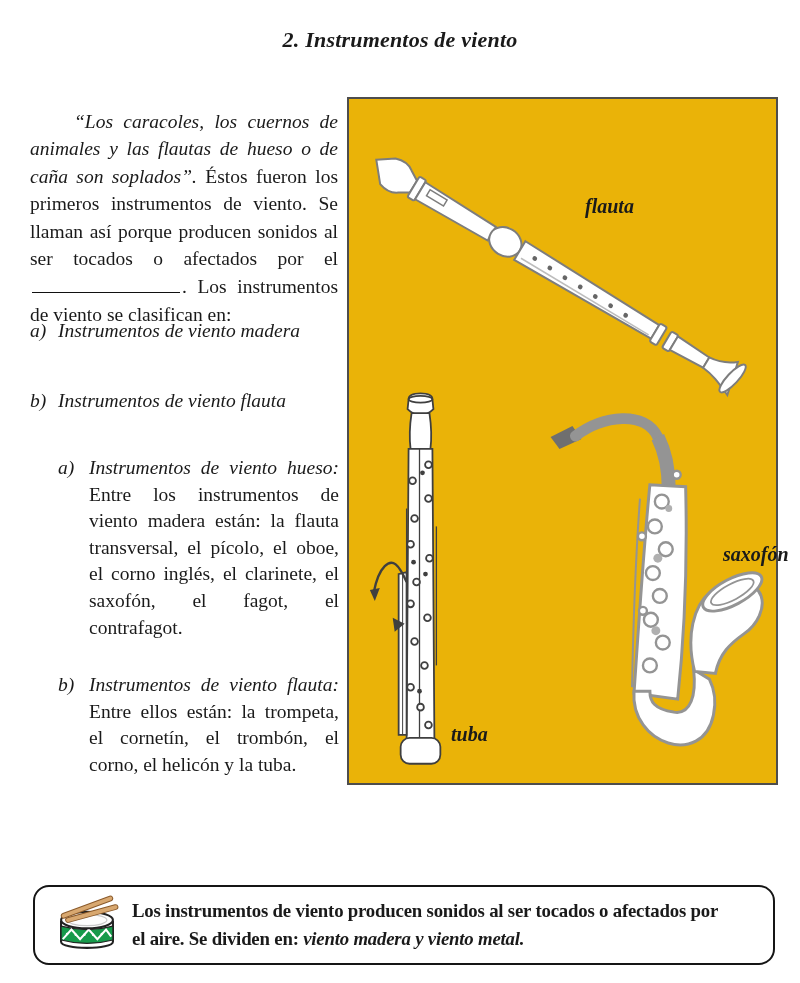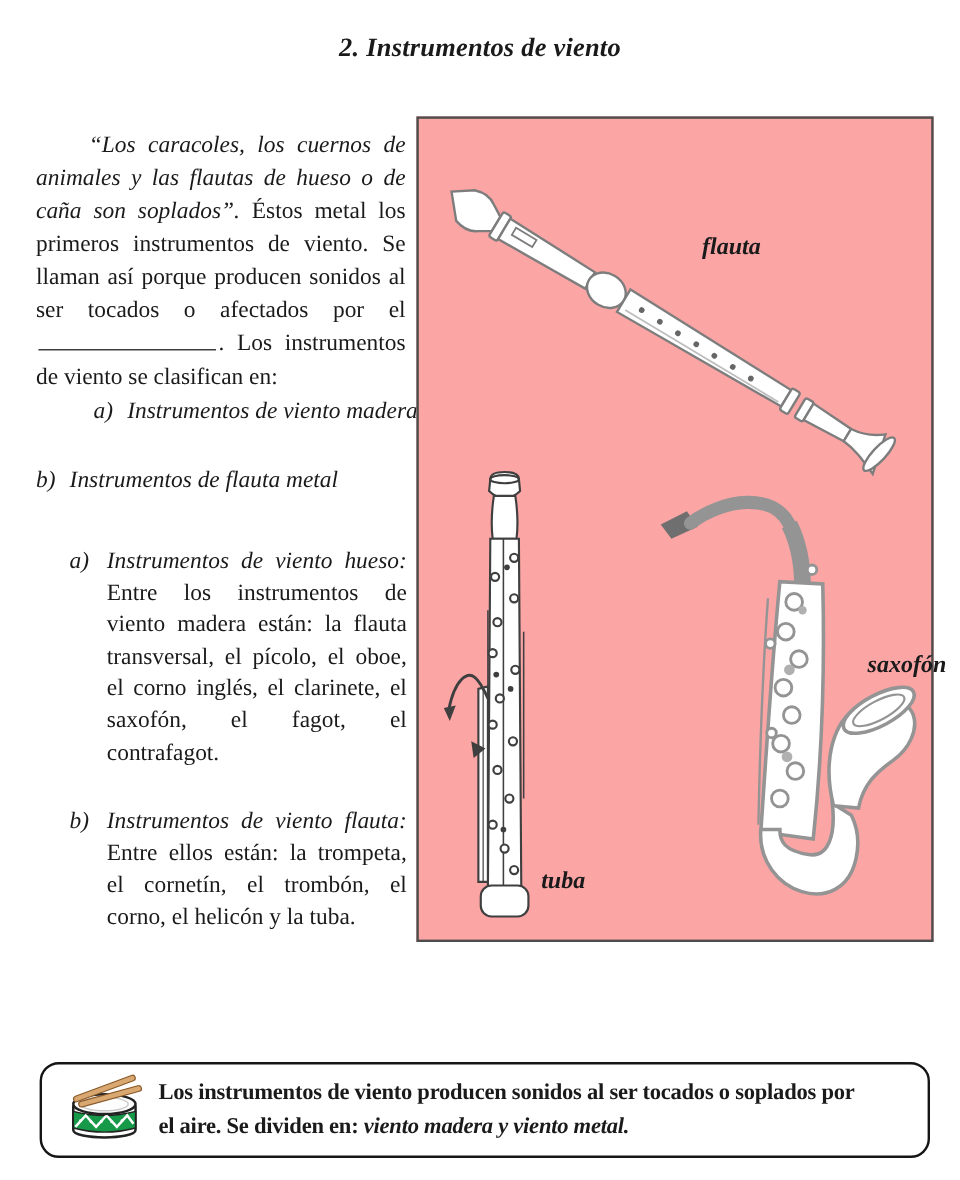--- a/index.html
+++ b/index.html
@@ -33,42 +33,42 @@
     width: 148px; height: 0.72em;
     border-bottom: 1.8px solid #111;
     margin: 0 2px;
   }
 
   .class-item {
     position: absolute; left: 30px; width: 310px;
     font-size: 19.5px; font-style: italic;
   }
   .class-item .marker { display: inline-block; width: 28px; }
-  #class-a { top: 332px; margin-left: 48px; }
+  #class-a { top: 320px; }
   #class-b { top: 390px; }
 
   .detail-item {
     position: absolute; left: 58px; width: 281px;
     font-size: 19.5px; line-height: 26.6px;
     text-align: justify;
     padding-left: 31px; box-sizing: border-box;
   }
   .detail-item .marker {
     position: absolute; left: 0; top: 0; font-style: italic;
   }
   #detail-a { top: 455px; }
   #detail-b { top: 672px; }
 
   
   .figure-panel {
     position: absolute; left: 347px; top: 97px;
     width: 431px; height: 688px;
     border: 2px solid #4d4d4d;
     box-sizing: border-box;
-    background: #fca5a5;
+    background: #eab308;
   }
   .figure-panel svg.art {
     position: absolute; left: 0; top: 0; width: 100%; height: 100%;
   }
   .fig-label {
     position: absolute;
     font-size: 20px; font-weight: bold; font-style: italic;
     white-space: nowrap;
   }
   #label-flauta  { left: 236px; top: 96px; }
@@ -94,27 +94,27 @@
     letter-spacing: -0.2px;
     white-space: nowrap;
   }
   .summary-text .emph { font-style: italic; margin-top: 14px; }
 </style>
 </head>
 <body>
 
 <h1 class="page-title">2. Instrumentos de viento</h1>
 
-<p class="intro"><span class="italic">“Los caracoles, los cuernos de animales y las flautas de hueso o de caña son soplados”.</span><span> Éstos metal los primeros instrumentos de viento. Se llaman así porque producen sonidos al ser tocados o afectados por el</span><span class="blank-line"></span><span>. Los instrumentos de viento se clasifican en:</span></p>
+<p class="intro"><span class="italic">“Los caracoles, los cuernos de animales y las flautas de hueso o de caña son soplados”.</span><span> Éstos fueron los primeros instrumentos de viento. Se llaman así porque producen sonidos al ser tocados o afectados por el</span><span class="blank-line"></span><span>. Los instrumentos de viento se clasifican en:</span></p>
 
 <div class="class-item" id="class-a">
   <span class="marker">a)</span><span>Instrumentos de viento madera</span>
 </div>
 <div class="class-item" id="class-b">
-  <span class="marker">b)</span><span>Instrumentos de flauta metal</span>
+  <span class="marker">b)</span><span>Instrumentos de viento flauta</span>
 </div>
 
 <div class="detail-item" id="detail-a">
   <span class="marker">a)</span><span class="italic">Instrumentos de viento hueso:</span><span> Entre los instrumentos de viento madera están: la flauta transversal, el pícolo, el oboe, el corno inglés, el clarinete, el saxofón, el fagot, el contrafagot.</span>
 </div>
 <div class="detail-item" id="detail-b">
   <span class="marker">b)</span><span class="italic">Instrumentos de viento flauta:</span><span> Entre ellos están: la trompeta, el cornetín, el trombón, el corno, el helicón y la tuba.</span>
 </div>
 
 <div class="figure-panel">
@@ -251,16 +251,16 @@
     <ellipse cx="43" cy="29" rx="23" ry="6.5" fill="none" stroke="#c9c9c9" stroke-width="1.4"></ellipse>
 
     <g stroke-linecap="round">
       <path d="M16,24 L70,4" stroke="#8a5a2b" stroke-width="6.6"></path>
       <path d="M16,24 L70,4" stroke="#d8a870" stroke-width="4.4"></path>
       <path d="M21,29 L76,14" stroke="#8a5a2b" stroke-width="6.6"></path>
       <path d="M21,29 L76,14" stroke="#d8a870" stroke-width="4.4"></path>
     </g>
   </svg>
   <div class="summary-text">
-    <div>Los instrumentos de viento producen sonidos al ser tocados o soplados por</div>
+    <div>Los instrumentos de viento producen sonidos al ser tocados o afectados por</div>
     <div><span>el aire. Se dividen en: </span><span class="emph">viento madera y viento metal.</span></div>
   </div>
 </div>
 
 </body></html>

